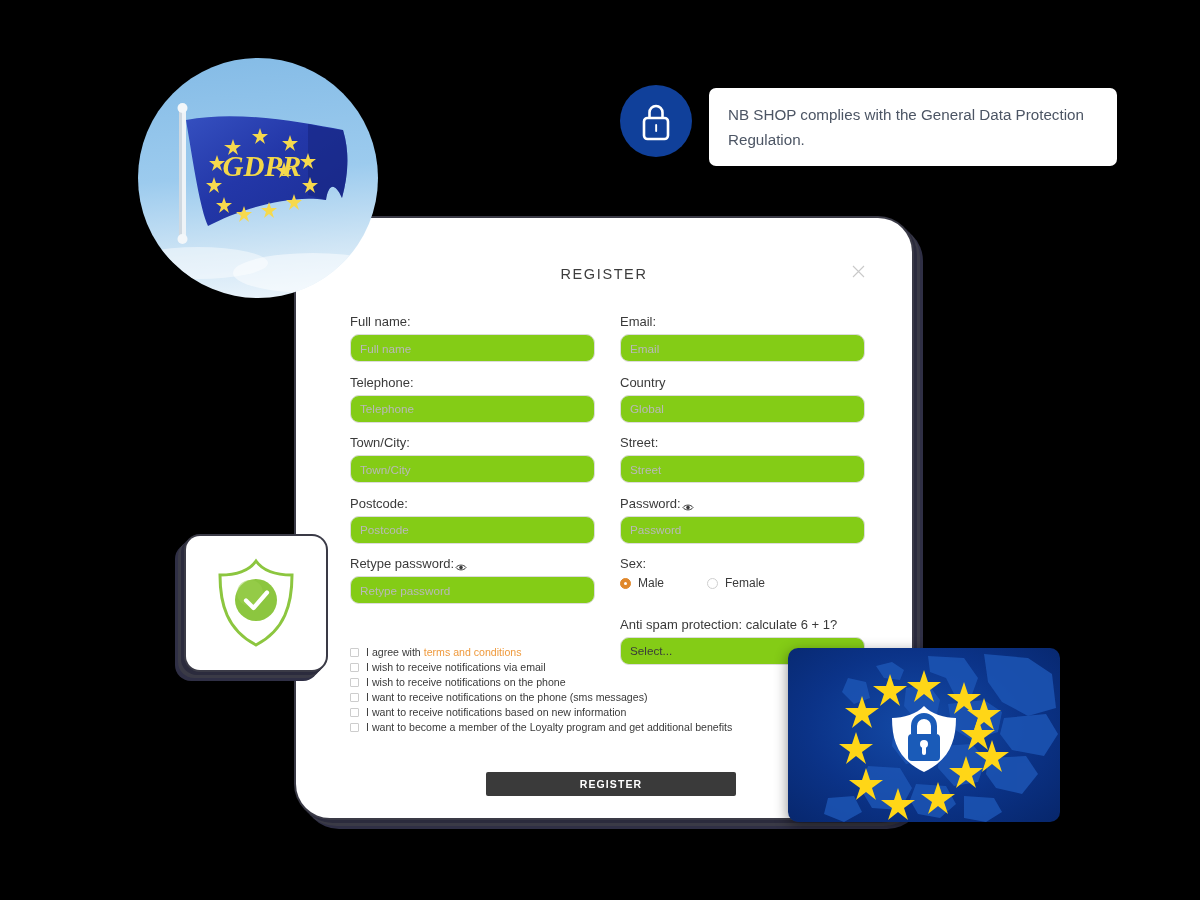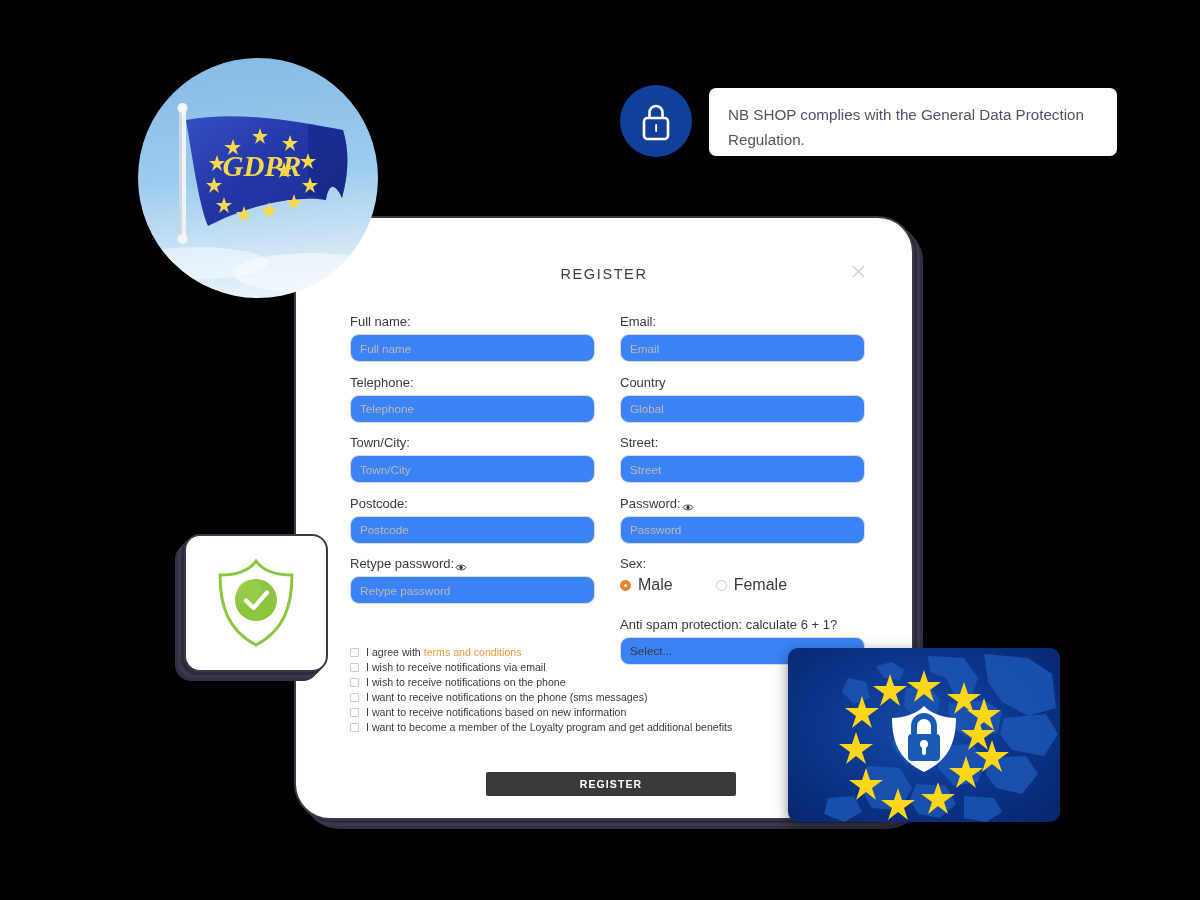--- a/index.html
+++ b/index.html
@@ -42,39 +42,39 @@
 
   .form{position:absolute;left:46px;top:88px;width:516px;}
   .row{display:flex;gap:25px;margin-bottom:12.5px;}
   .col{width:245px;}
   .field-label{
     font-size:13px;color:#3a3a3a;margin-bottom:5px;
     display:flex;align-items:center;gap:1px;white-space:nowrap;
   }
   .inp{
     width:100%;box-sizing:border-box;height:28px;
-    border:1px solid #dcdcdc;border-radius:9px;background:#3b82f6;
+    border:1px solid #dcdcdc;border-radius:9px;background:#84cc16;
     font-size:11.7px;color:#3a3a3a;padding:0 9px;
     font-family:"Liberation Sans", sans-serif;outline:none;
   }
   .inp::placeholder{color:#b9b9b9;}
   .eye{display:inline-block;width:12px;height:9px;position:relative;top:1px;}
 
   
   .radios{display:flex;align-items:center;gap:7px;margin-top:4px;}
   .radio{
     width:11px;height:11px;border-radius:50%;border:1px solid #cfcfcf;
     background:#fff;box-sizing:border-box;position:relative;flex:none;
   }
   .radio.on{border:1px solid #e0882b;background:#e0882b;}
   .radio.on::after{
     content:"";position:absolute;left:3px;top:3px;width:3px;height:3px;
     border-radius:50%;background:#fff;
   }
-  .radio-label{font-size:16px;color:#3a3a3a;margin-right:36px;}
+  .radio-label{font-size:12px;color:#3a3a3a;margin-right:36px;}
   .radio-label.last{margin-right:0;}
 
   .select-wrap{position:relative;}
   .chev{
     position:absolute;right:10px;top:10px;width:8px;height:5px;pointer-events:none;
   }
 
   
   .checks{position:absolute;left:46px;top:420px;width:470px;}
   .check-row{display:flex;align-items:center;gap:7px;margin-bottom:3px;}
@@ -99,21 +99,21 @@
     background:linear-gradient(175deg,#84bbe6 0%,#9ccbee 48%,#cfe5f5 78%,#eef6fc 100%);
   }
   .gdpr-circle svg{position:absolute;inset:0;}
 
   
   .lock-badge{
     position:absolute;left:620px;top:85px;width:72px;height:72px;border-radius:50%;
     background:#10409a;
   }
   .tooltip{
-    position:absolute;left:709px;top:88px;width:408px;height:68px;
+    position:absolute;left:709px;top:88px;width:408px;height:78px;
     background:#fff;border-radius:7px;
     box-shadow:0 2px 7px rgba(0,0,0,.18);
   }
   .tooltip-text{
     position:absolute;left:19px;top:14px;right:16px;
     font-size:15.2px;line-height:25px;color:#4c5564;
   }
 
   
   .shield-card{position:absolute;left:186px;top:536px;width:140px;height:134px;}

